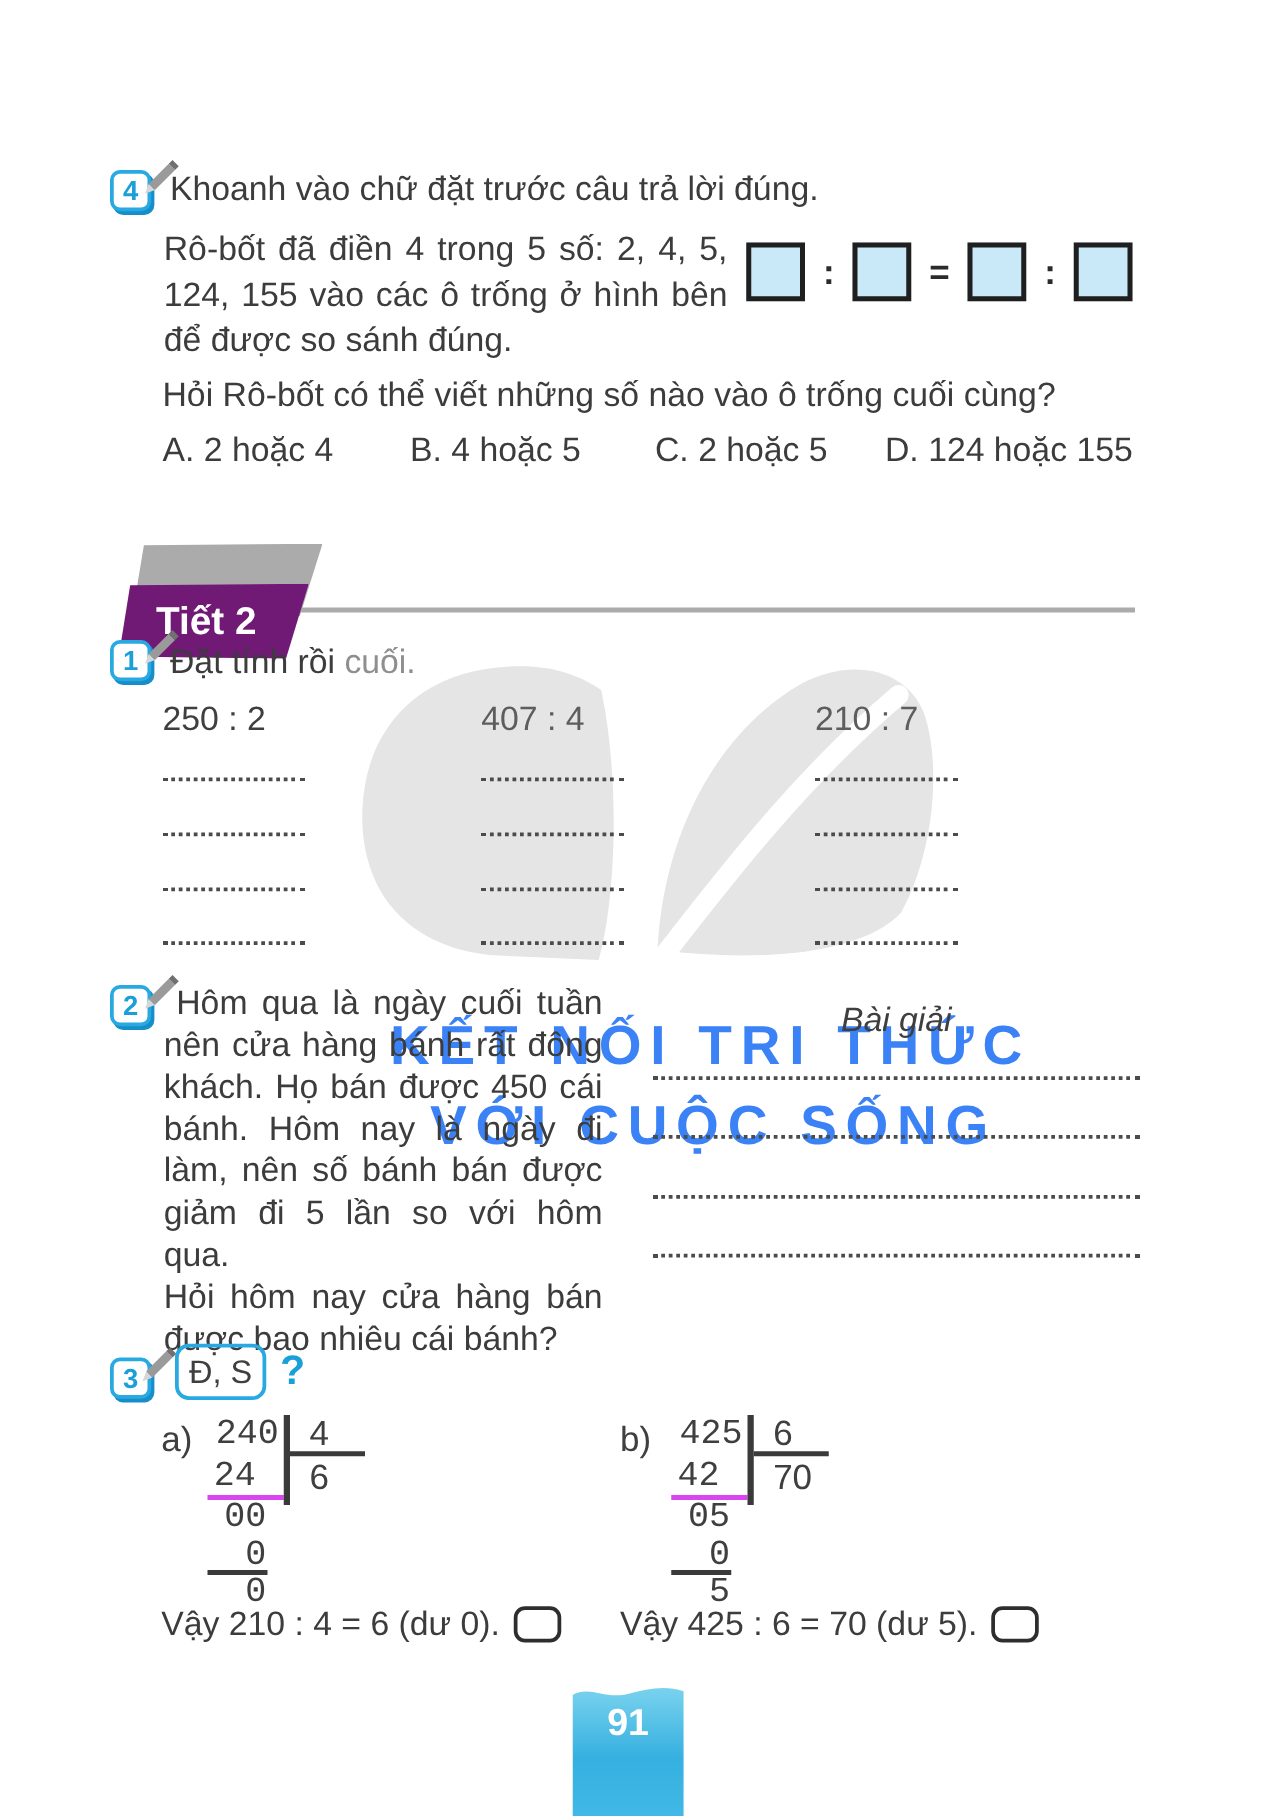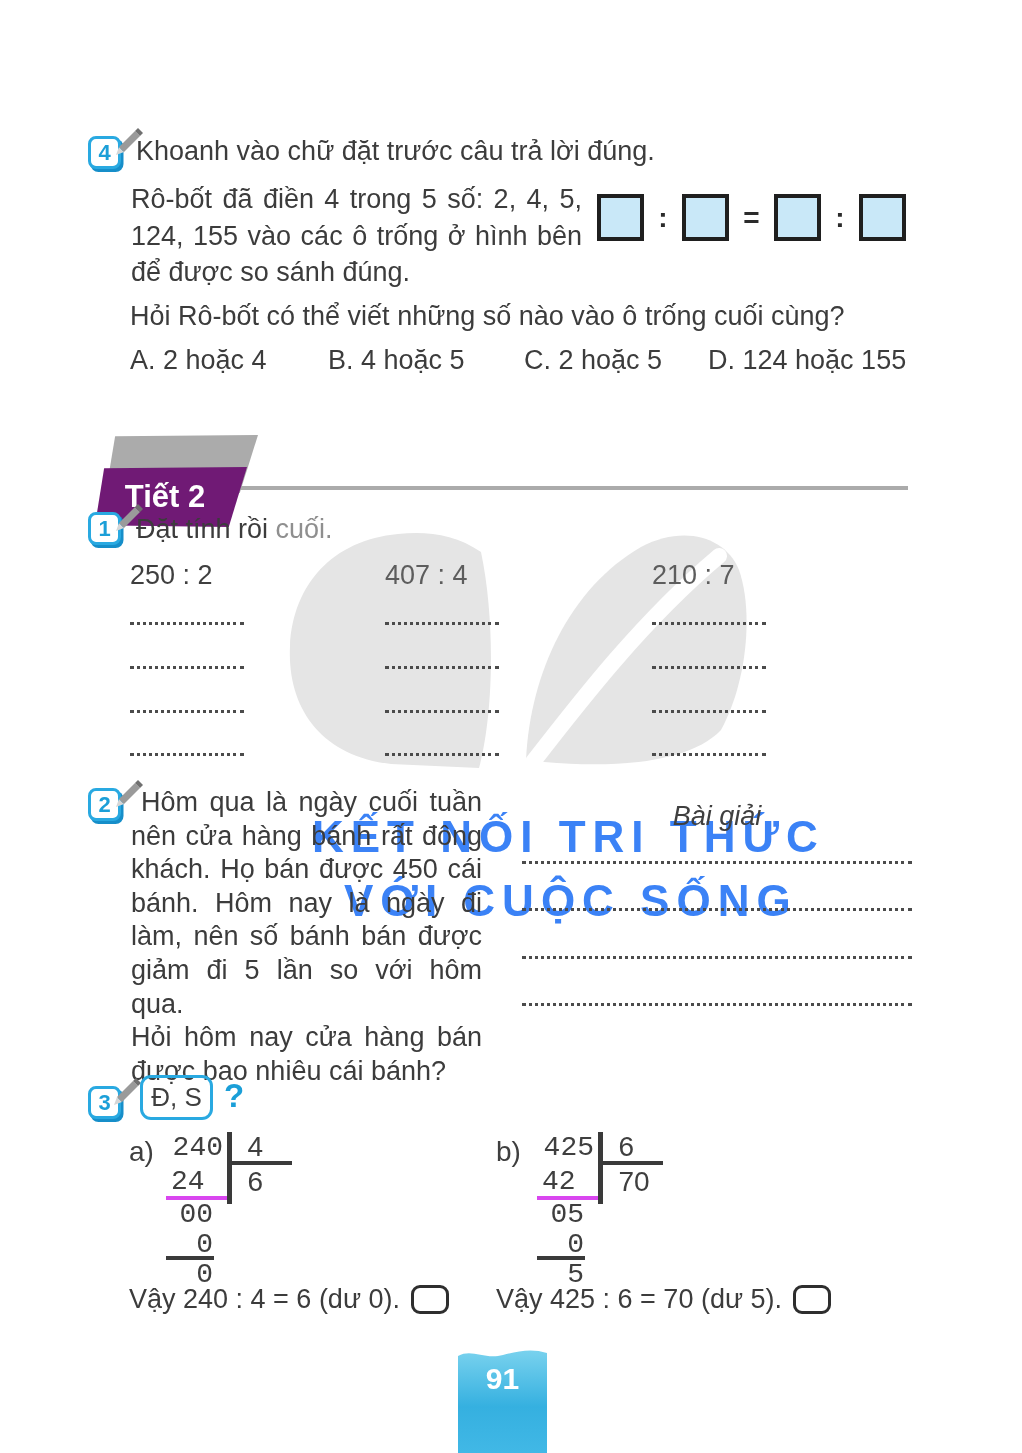--- a/index.html
+++ b/index.html
@@ -267,21 +267,21 @@
         <div class="ld-step3">0</div>
         <div class="ld-rem">0</div>
       </div>
       <div class="ld-bar"></div>
       <div class="ld-right">
         <div class="ld-divisor">4</div>
         <div class="ld-quotient">6</div>
       </div>
     </div>
     <div class="concl" style="left:129px; top:1284px;">
-      <span>Vậy 240 : 4 = 6 (dư 0).</span>
+      <span>Vậy 210 : 4 = 6 (dư 0).</span>
       <span class="check-box"></span>
     </div>
 
     <div class="ld-label" style="left:496px; top:1136px;">b)</div>
     <div class="longdiv" style="left:537px; top:1132px;">
       <div class="ld-left">
         <div class="ld-dividend">425</div>
         <div class="ld-step1">42</div>
         <div class="ld-step2">05</div>
         <div class="ld-step3">0</div>

